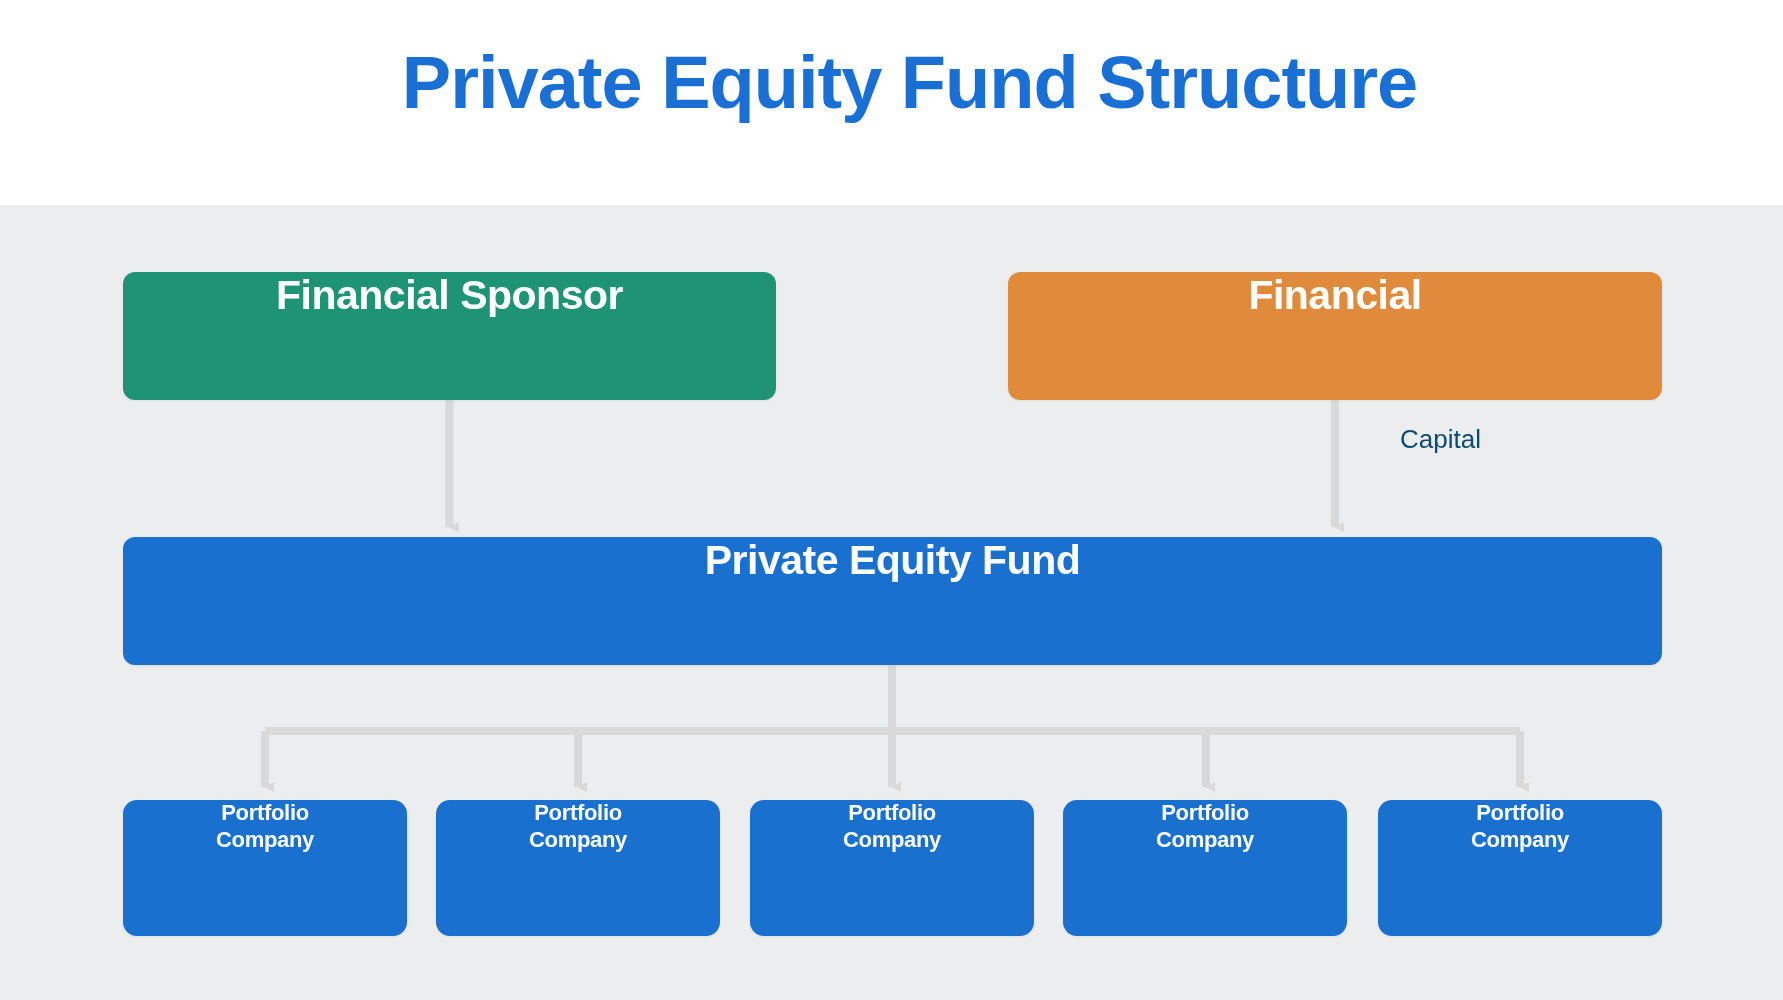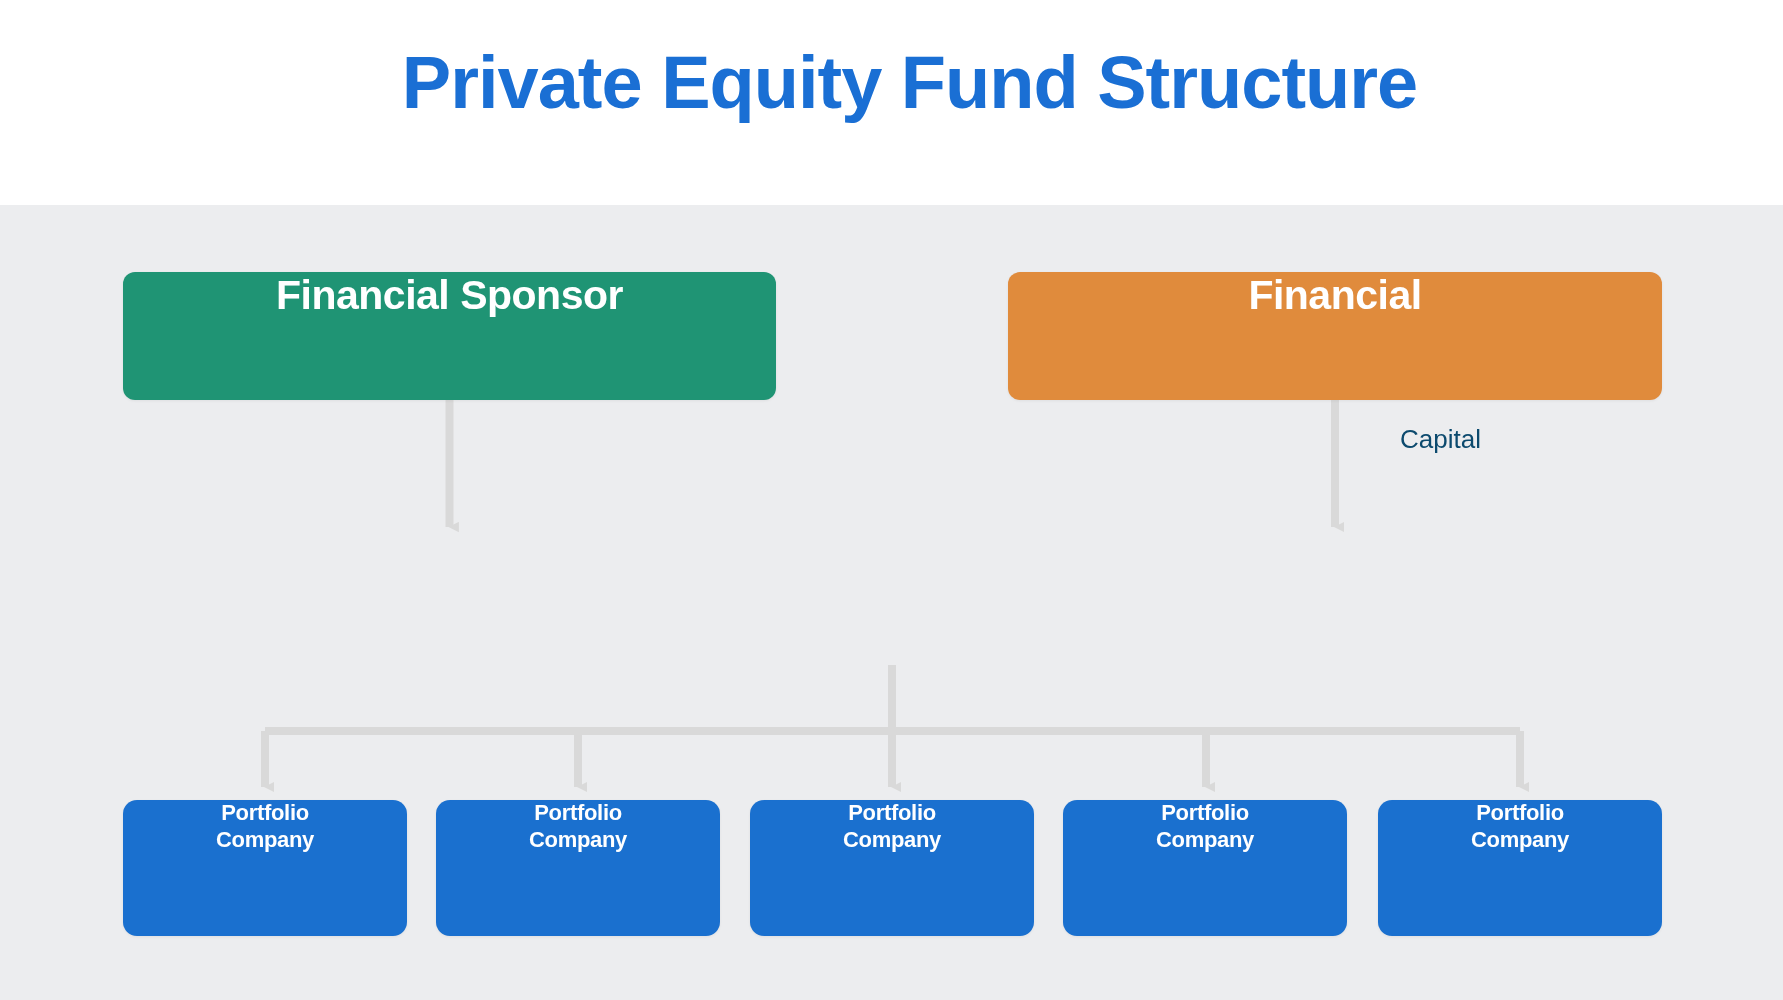--- a/index.html
+++ b/index.html
@@ -147,20 +147,23 @@
     <div class="capital-label">Capital</div>
 
     <div class="node node-sponsor">
       <span>Financial Sponsor</span>
     </div>
 
     <div class="node node-investors">
       <span>Financial</span>
     </div>
 
+    <div class="node node-fund">
+      <span>Private Equity Fund</span>
+    </div>
 
     <div class="node node-portfolio pc0">
       <span>
         <span>Portfolio</span><br>
         <span>Company</span>
       </span>
     </div>
 
     <div class="node node-portfolio pc1">
       <span>

